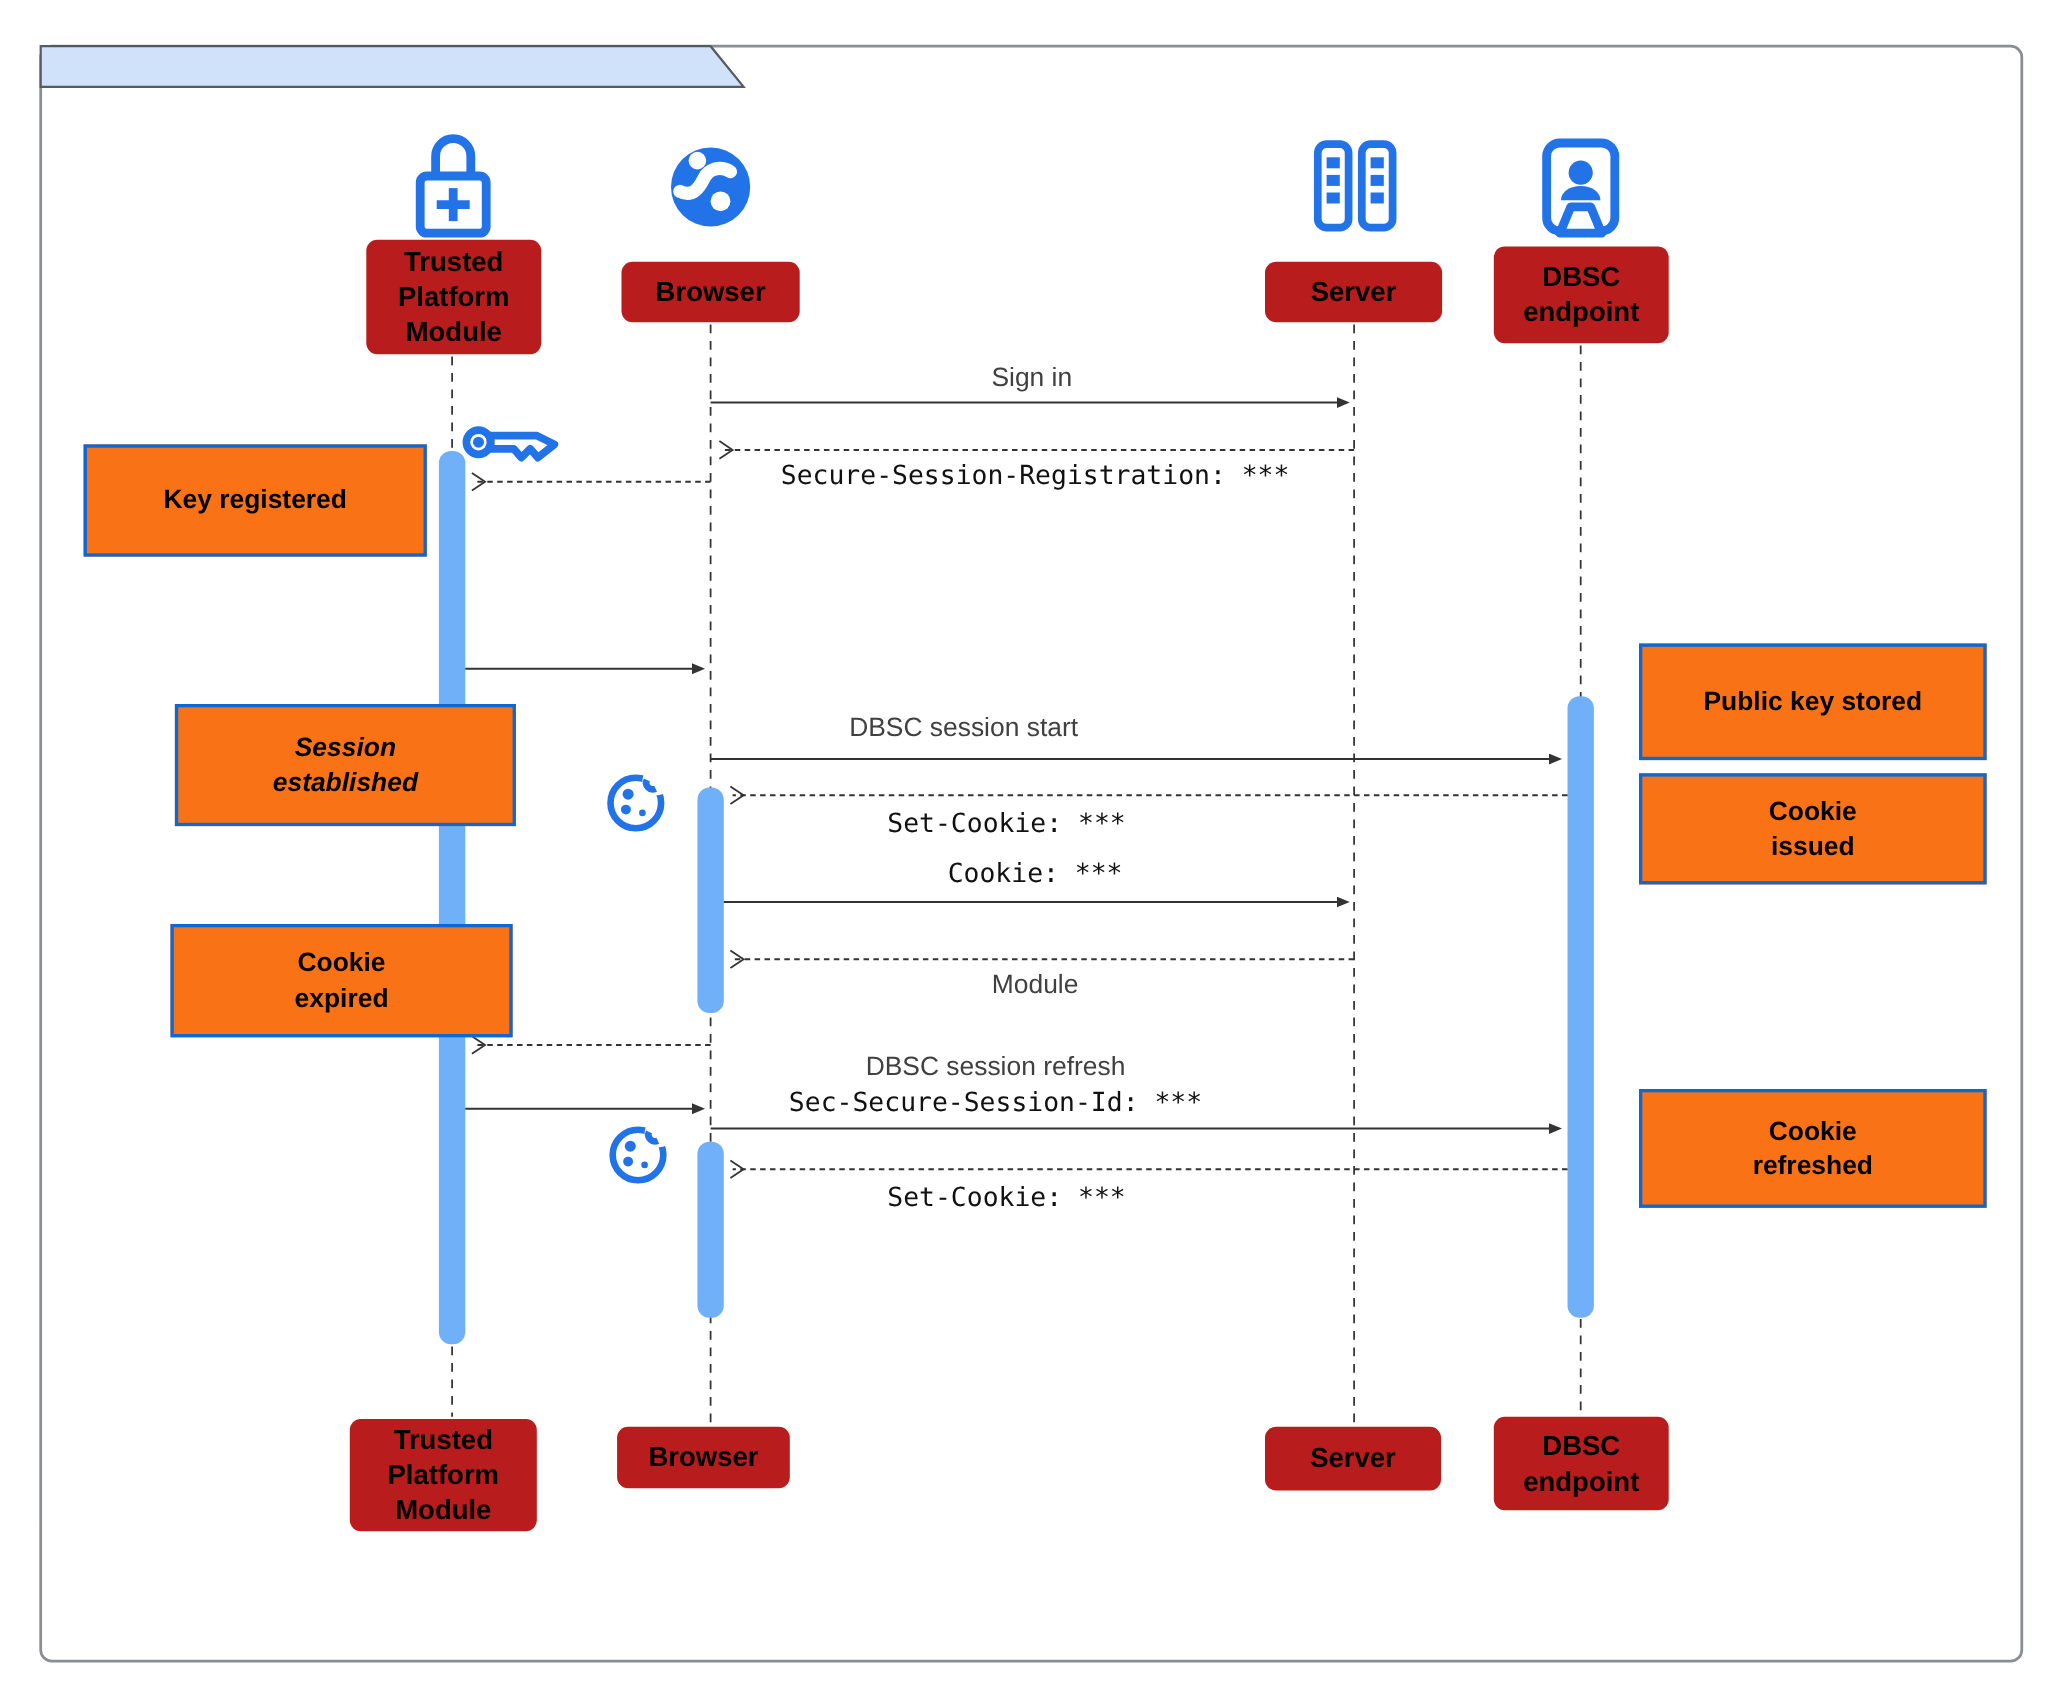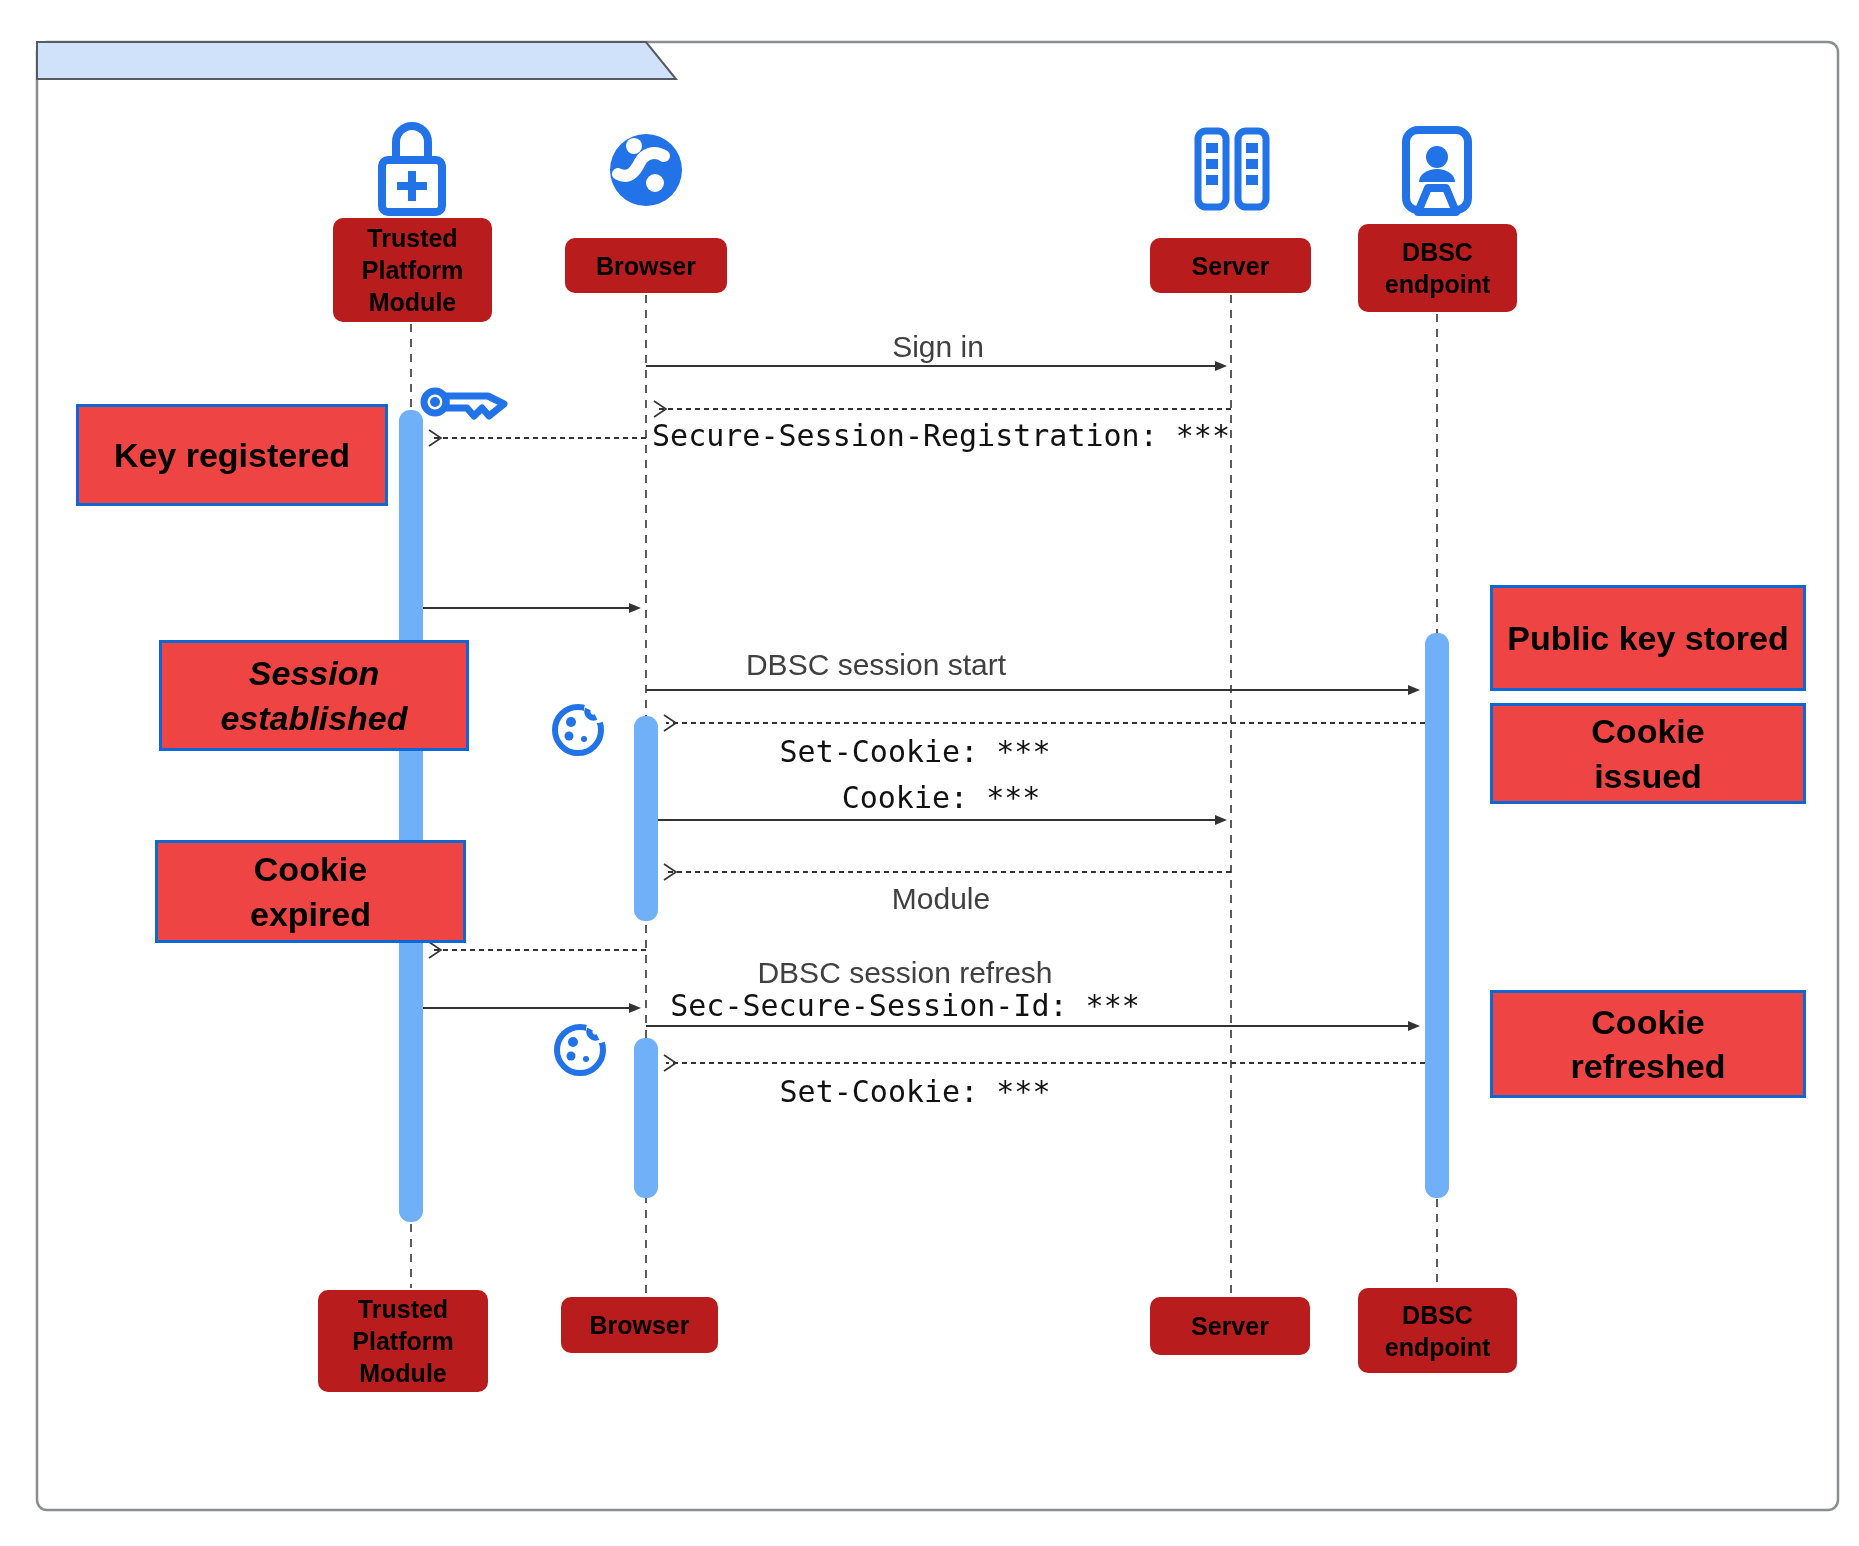--- a/index.html
+++ b/index.html
@@ -2,24 +2,24 @@
 <html><head>
 <meta charset="utf-8">
 <style>
   html,body{margin:0;padding:0;background:#ffffff;}
   #stage{position:relative;width:1859px;height:1546px;background:#ffffff;overflow:hidden;
          font-family:"Liberation Sans","DejaVu Sans",sans-serif;}
 
   .participant{position:absolute;background:#b91c1c;border-radius:10px;
     display:flex;align-items:center;justify-content:center;text-align:center;
     font-weight:bold;font-size:25px;color:#000;line-height:1.28;white-space:pre-line;}
-  .note{position:absolute;background:#ef4444;border:3px solid #0d67d4;
+  .note{position:absolute;background:#f97316;border:3px solid #0d67d4;
     display:flex;align-items:center;justify-content:center;text-align:center;
-    font-weight:bold;font-size:34px;color:#000;line-height:1.3;white-space:pre-line;}
-  .msg{position:absolute;transform:translateX(-50%);white-space:nowrap;font-size:30px;}
+    font-weight:bold;font-size:24px;color:#000;line-height:1.3;white-space:pre-line;}
+  .msg{position:absolute;transform:translateX(-50%);white-space:nowrap;font-size:24px;}
   .msg.sans{color:#404040;}
   .msg.mono{font-family:"DejaVu Sans Mono","Liberation Mono",monospace;color:#111;}
   #diagram-title{position:absolute;left:52px;top:46px;font-size:29px;font-weight:bold;color:#000;}
 </style>
 </head>
 <body>
 
 <div id="stage">
 
   <svg width="1859" height="1546" viewBox="0 0 1859 1546">

